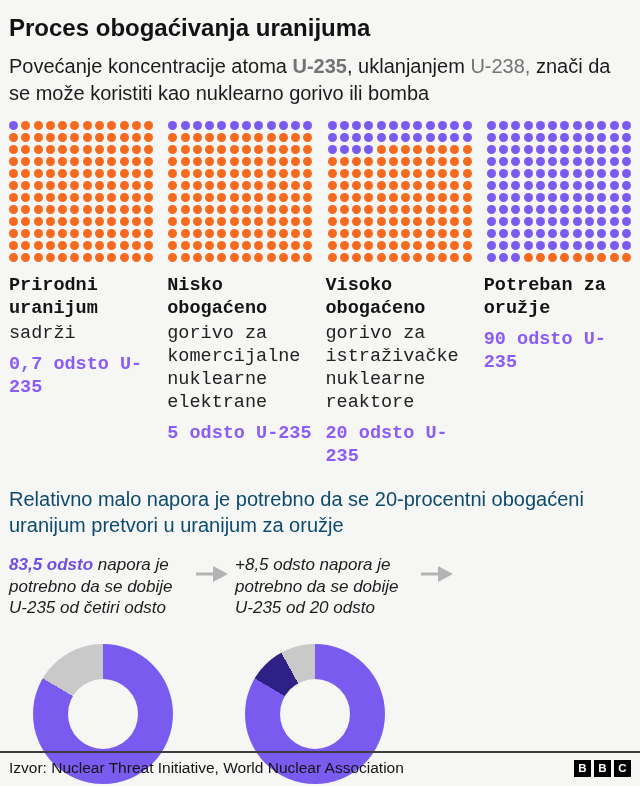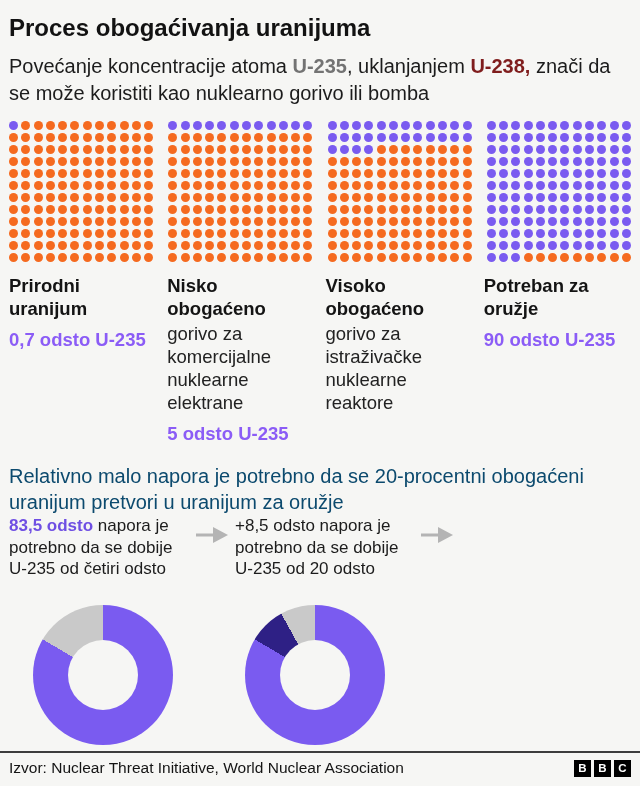--- a/index.html
+++ b/index.html
@@ -6,39 +6,39 @@
   body{
     width:640px;height:786px;position:relative;overflow:hidden;
     background:#f6f6f4;color:#191919;
     font-family:"Liberation Sans",sans-serif;
     -webkit-font-smoothing:antialiased;
   }
   .page{padding:11px 9px 0;}
   h1{margin:2px 0 10px;font-size:24px;line-height:30px;font-weight:700;color:#121212;}
   .subtitle{font-size:20px;line-height:27px;margin:0 0 14px;color:#1c1c1c;}
   .u235{color:#737373;font-weight:700;}
-  .u238{color:#7f1d1d;font-weight:700;}
+  .u238{color:#737373;font-weight:400;}
 
   
   #waffle-grids{display:grid;grid-template-columns:repeat(4,1fr);column-gap:15px;margin-top:2px;}
   .waffle{display:grid;grid-template-columns:repeat(12,9px);gap:3px;justify-content:space-between;}
   .dot{width:9px;height:9px;border-radius:50%;}
   .dot.p{background:#7a5bf0;}
   .dot.o{background:#f56a1f;}
 
   
-  #waffle-labels{display:grid;grid-template-columns:repeat(4,1fr);column-gap:11px;margin-top:12px;}
+  #waffle-labels{display:grid;grid-template-columns:repeat(4,1fr);column-gap:11px;margin-top:12px;font-family:Liberation Mono, monospace;}
   .whead{font-weight:700;font-size:18.5px;line-height:23px;color:#141414;}
   .wbody{font-size:18.5px;line-height:23px;margin-top:2px;color:#222;}
   .wval{font-size:18.5px;line-height:23px;font-weight:700;color:#8b5cf6;margin-top:8px;}
 
   .mid-text{font-size:20px;line-height:26px;margin:18px 0 0;color:#0c4a6e;max-width:625px;}
 
   
-  #donut-section{position:relative;display:grid;grid-template-columns:206px 224px 1fr;}
+  #donut-section{position:relative;display:grid;grid-template-columns:206px 224px 1fr;margin-top:16px;font-style:italic;}
   .dlabel{font-size:17px;line-height:21.5px;height:88px;color:#1c1c1c;}
   .dcol0 .dlabel{max-width:185px;}
   .dcol1 .dlabel{max-width:180px;padding-left:20px;}
   .dcol2 .dlabel{max-width:178px;padding-left:16px;}
   .dcol2 .dlabel{box-sizing:border-box;}
   .dhl{color:#6f4fe3;font-weight:700;}
   .donut{width:140px;height:140px;border-radius:50%;position:relative;margin-top:2px;}
   .dcol0 .donut{margin-left:24px;}
   .dcol1 .donut{margin-left:30px;}
   .dcol2 .donut{margin-left:26px;}
@@ -647,30 +647,32 @@
         <span class="dot o"></span>
         <span class="dot o"></span>
         <span class="dot o"></span>
         <span class="dot o"></span>
       </div>
     </div>
 
   <div id="waffle-labels">
       <div>
         <div class="whead">Prirodni uranijum</div>
+        <div class="wbody">sadrži</div>
         <div class="wval">0,7 odsto U-235</div>
       </div>
       <div>
         <div class="whead">Nisko obogaćeno</div>
         <div class="wbody">gorivo za komercijalne nuklearne elektrane</div>
         <div class="wval">5 odsto U-235</div>
       </div>
       <div>
         <div class="whead">Visoko obogaćeno</div>
         <div class="wbody">gorivo za istraživačke nuklearne reaktore</div>
+        <div class="wval">20 odsto U-235</div>
       </div>
       <div>
         <div class="whead">Potreban za oružje</div>
         <div class="wval">90 odsto U-235</div>
       </div>
     </div>
 
   <p class="mid-text">Relativno malo napora je potrebno da se 20-procentni obogaćeni uranijum pretvori u uranijum za oružje</p>
 
   <div id="donut-section">

